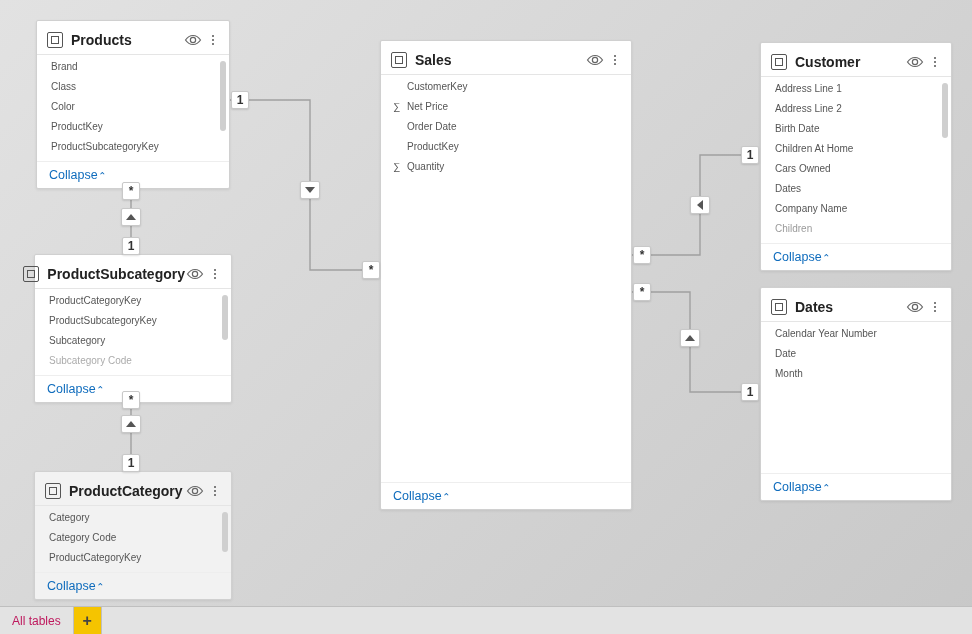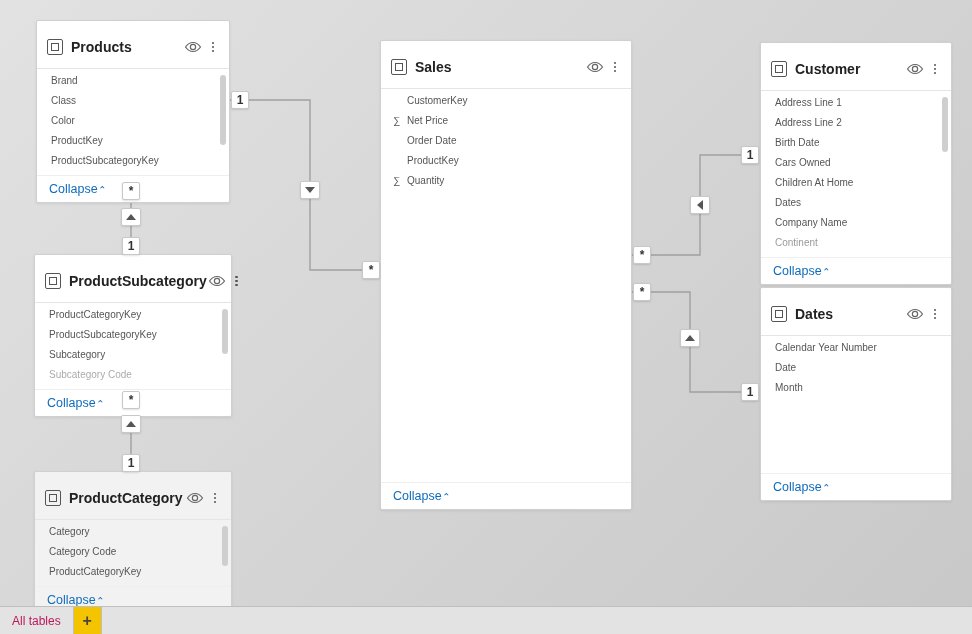--- a/index.html
+++ b/index.html
@@ -18,23 +18,24 @@
     background: #fff;
     border: 1px solid #d0d0d0;
     border-radius: 2px;
     box-shadow: 0 1px 3px rgba(0,0,0,0.08);
     display: flex;
     flex-direction: column;
   }
   .table-card.sel { background: #f2f2f2; }
   .card-header {
     display: flex; align-items: center;
-    height: 48px;
+    height: 34px;
     padding: 5px 10px 0 10px;
     border-bottom: 1px solid #e5e5e5;
+    justify-content: flex-end;
   }
   .card-header .hicon {
     width: 16px; height: 16px; border: 1.3px solid #555; position: relative; margin-right: 8px; flex: none;
     border-radius: 2px;
   }
   .card-header .hicon:before {
     content: ""; position: absolute; left: 3px; right: 3px; top: 3px; bottom: 3px;
     border: 1.3px solid #555;
   }
   .card-header .title { font-weight: 600; font-size: 14px; color: #222; flex: 1; }
@@ -282,33 +283,33 @@
       <div class="field-row">
           <span>Address Line 1</span>
         </div>
       <div class="field-row">
           <span>Address Line 2</span>
         </div>
       <div class="field-row">
           <span>Birth Date</span>
         </div>
       <div class="field-row">
+          <span>Children At Home</span>
+        </div>
+      <div class="field-row">
           <span>Cars Owned</span>
         </div>
       <div class="field-row">
-          <span>Children At Home</span>
-        </div>
-      <div class="field-row">
           <span>Dates</span>
         </div>
       <div class="field-row">
           <span>Company Name</span>
         </div>
       <div class="field-row" style="opacity:.6;">
-          <span>Continent</span>
+          <span>Children</span>
         </div>
       <div class="scrollbar" style="height:55px;"></div>
     </div>
     <div class="collapse-row">
       <span>Collapse</span>
       <span class="chev">⌄</span>
     </div>
   </div>
 
   <div class="table-card" style="left:760px; top:287px; width:192px; height:214px;">

